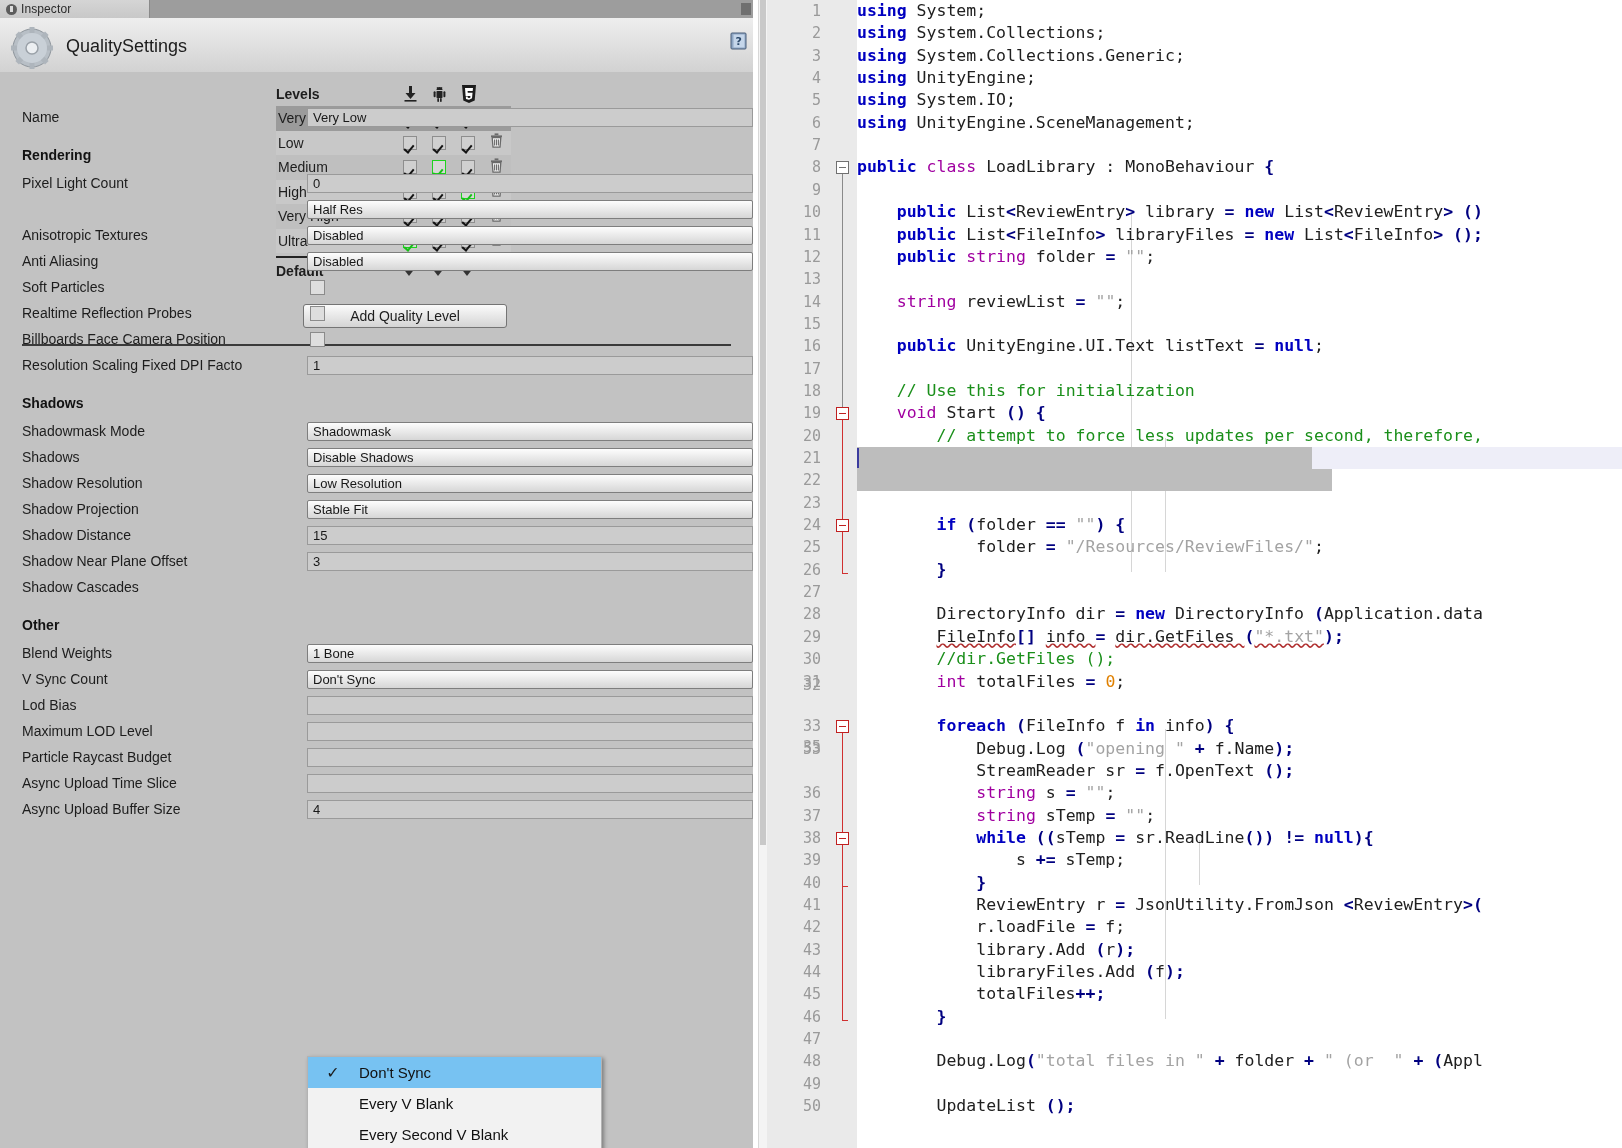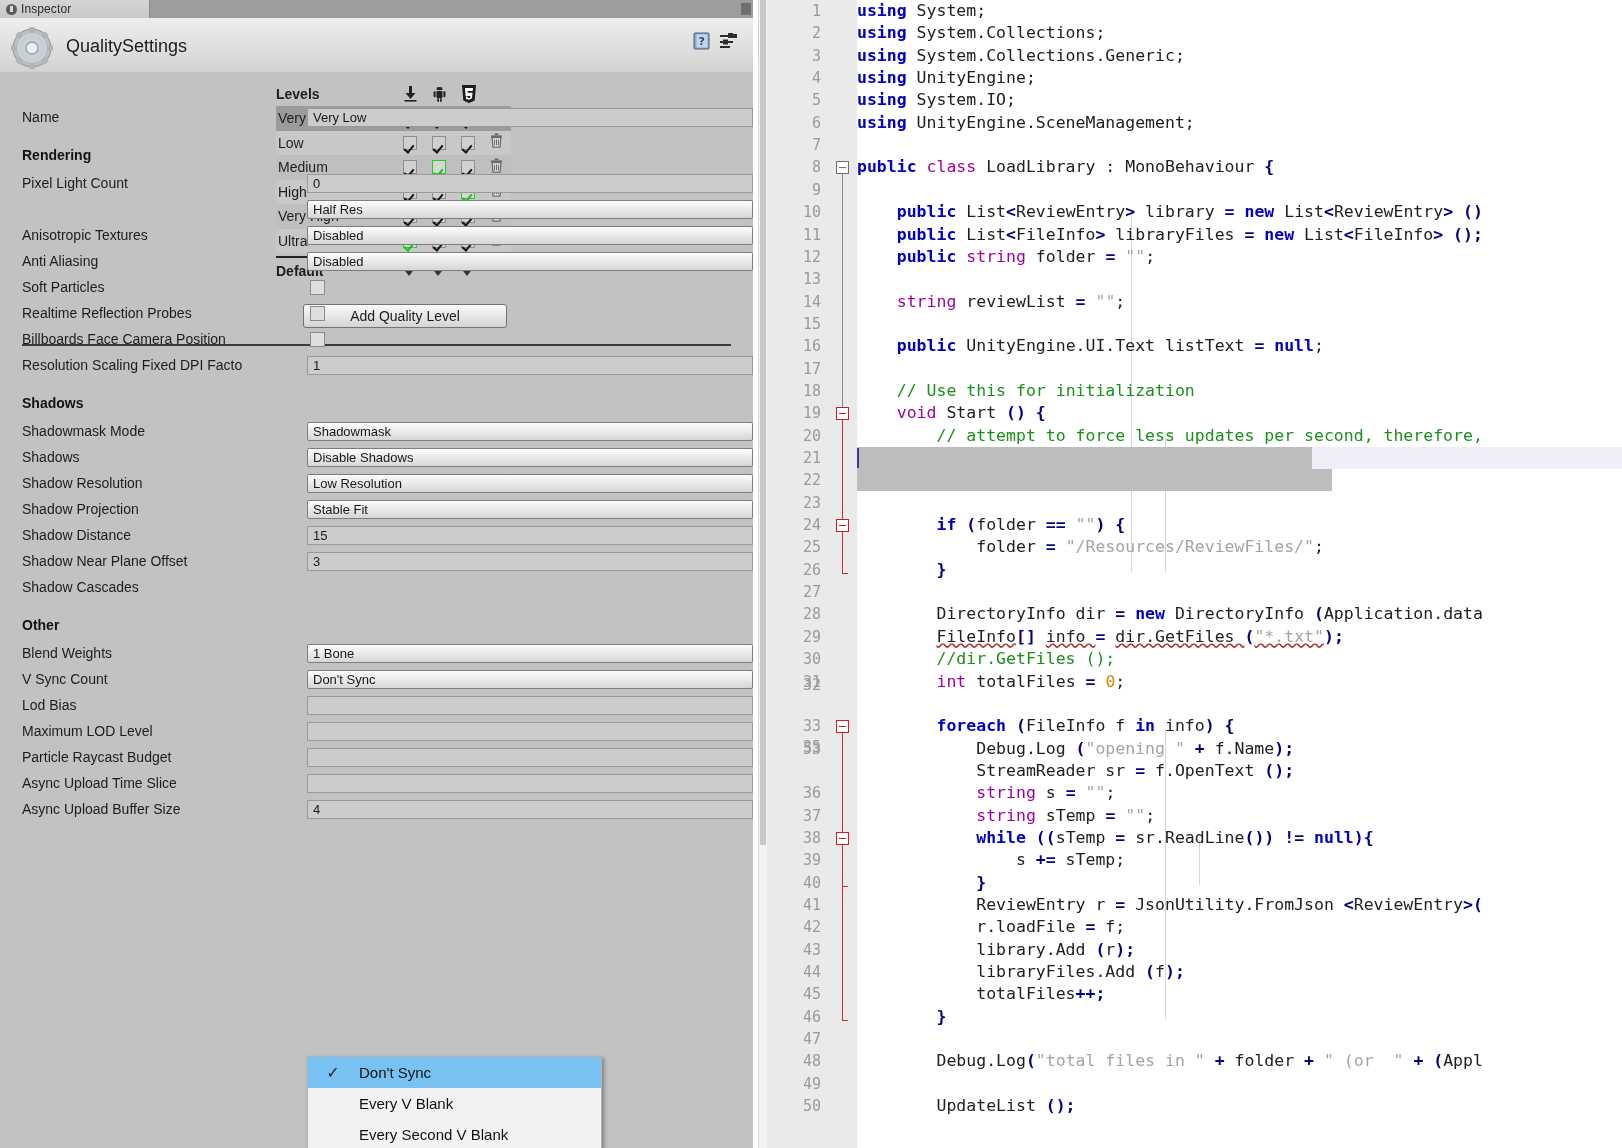--- a/index.html
+++ b/index.html
@@ -11,21 +11,21 @@
   .tabbar{position:absolute;left:0;top:0;width:753px;height:18px;background:#9d9d9d;text-align:center;}
   .tab{position:absolute;left:0;top:0;width:150px;height:18px;
        background:linear-gradient(#d5d5d5,#c8c8c8);border-right:1px solid #8a8a8a;
        display:flex;align-items:center;padding-left:6px;box-sizing:border-box;}
   .tab-label{font-size:12px;color:#2b2b2b;margin-left:4px;letter-spacing:.1px;}
   .tab-ico{width:11px;height:11px;border-radius:50%;background:#5c5c5c;position:relative;flex:0 0 auto;}
   .tab-ico:after{content:"";position:absolute;left:4px;top:2px;width:3px;height:6px;background:#dcdcdc;}
   .tabbar-right{position:absolute;right:2px;top:3px;width:10px;height:12px;background:#6f6f6f;}
 
   .hdr{position:absolute;left:0;top:18px;width:753px;height:54px;
-       background:linear-gradient(#eeeeee,#d2d2d2);border-bottom:1px solid #8f8f8f;}
+       background:linear-gradient(#eeeeee,#d2d2d2);border-bottom:1px solid #8f8f8f;padding-left:37px;}
   .hdr-title{position:absolute;left:66px;top:18px;font-size:18px;color:#1c1c1c;}
   .gear{position:absolute;left:10px;top:8px;width:44px;height:44px;}
   .hdr-icons{position:absolute;right:14px;top:14px;display:flex;gap:8px;align-items:center;}
 
   .body{position:absolute;left:0;top:72px;width:753px;height:1076px;background:#c2c2c2;}
 
   
   .levels-wrap{position:absolute;left:276px;top:10px;width:235px;}
   .lv-head{display:flex;align-items:center;height:24px;}
   .lv-head .lbl{font-size:14px;font-weight:bold;color:#1d1d1d;width:120px;}

